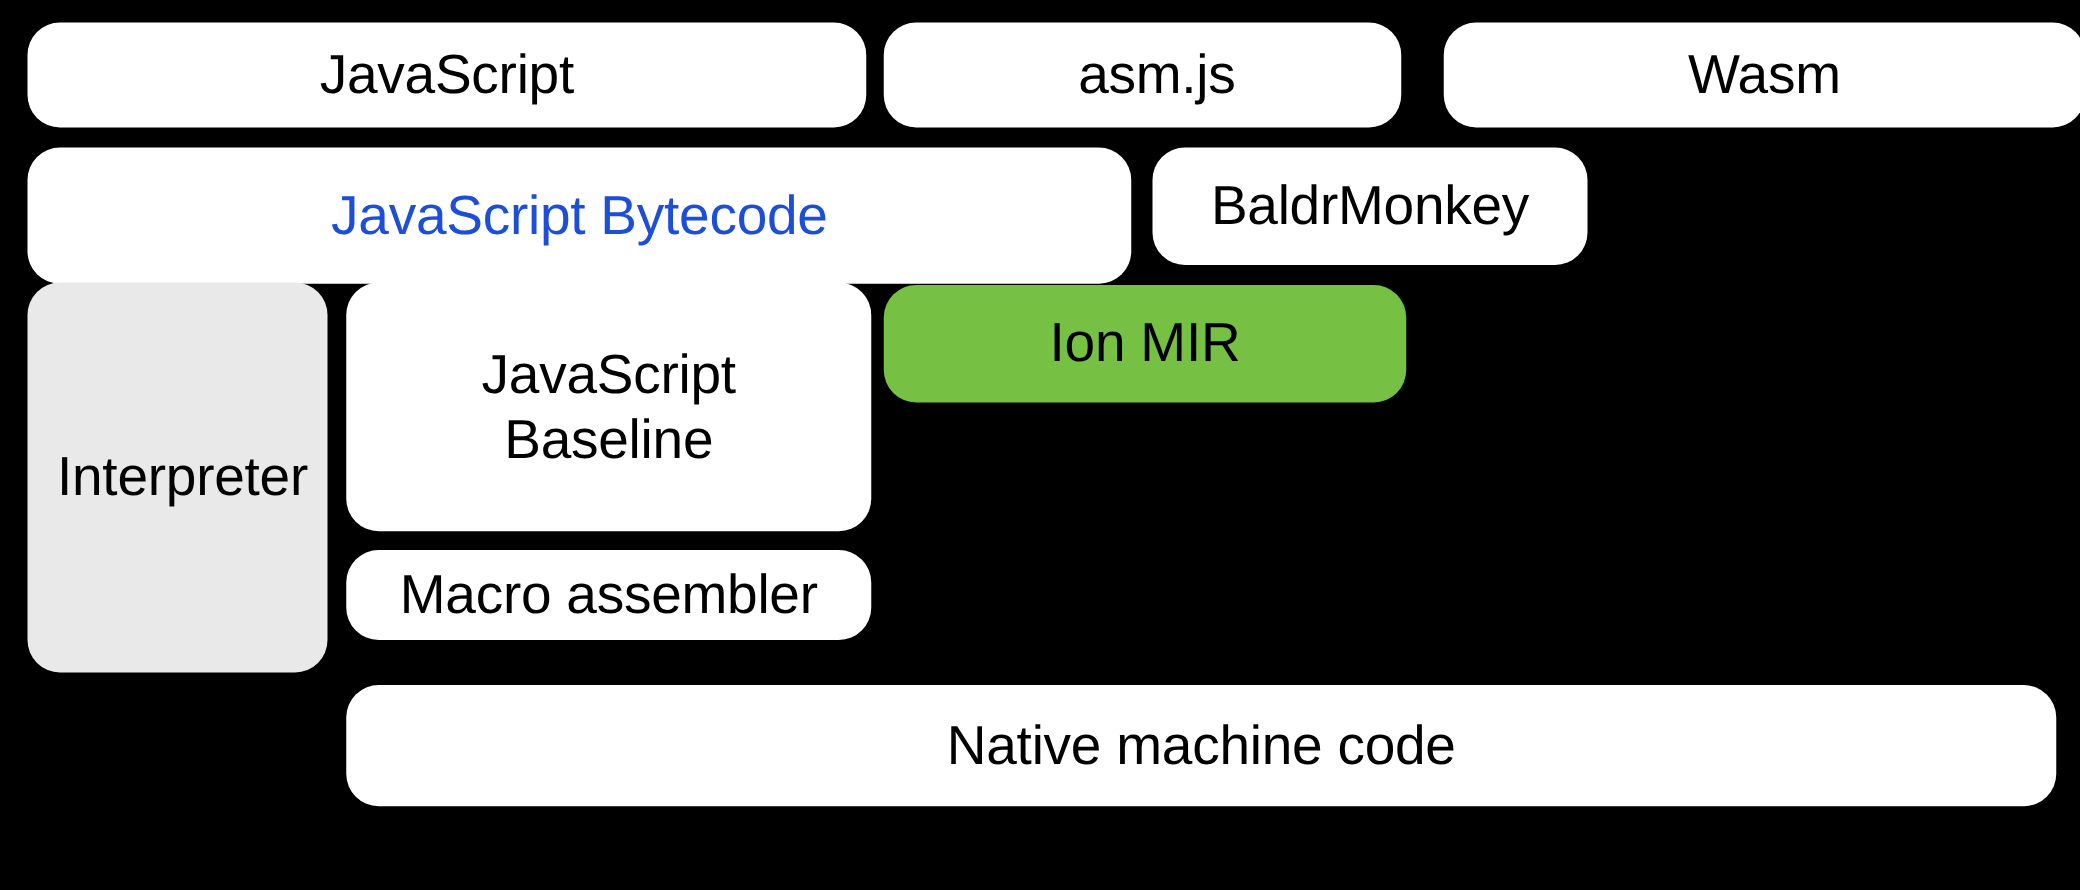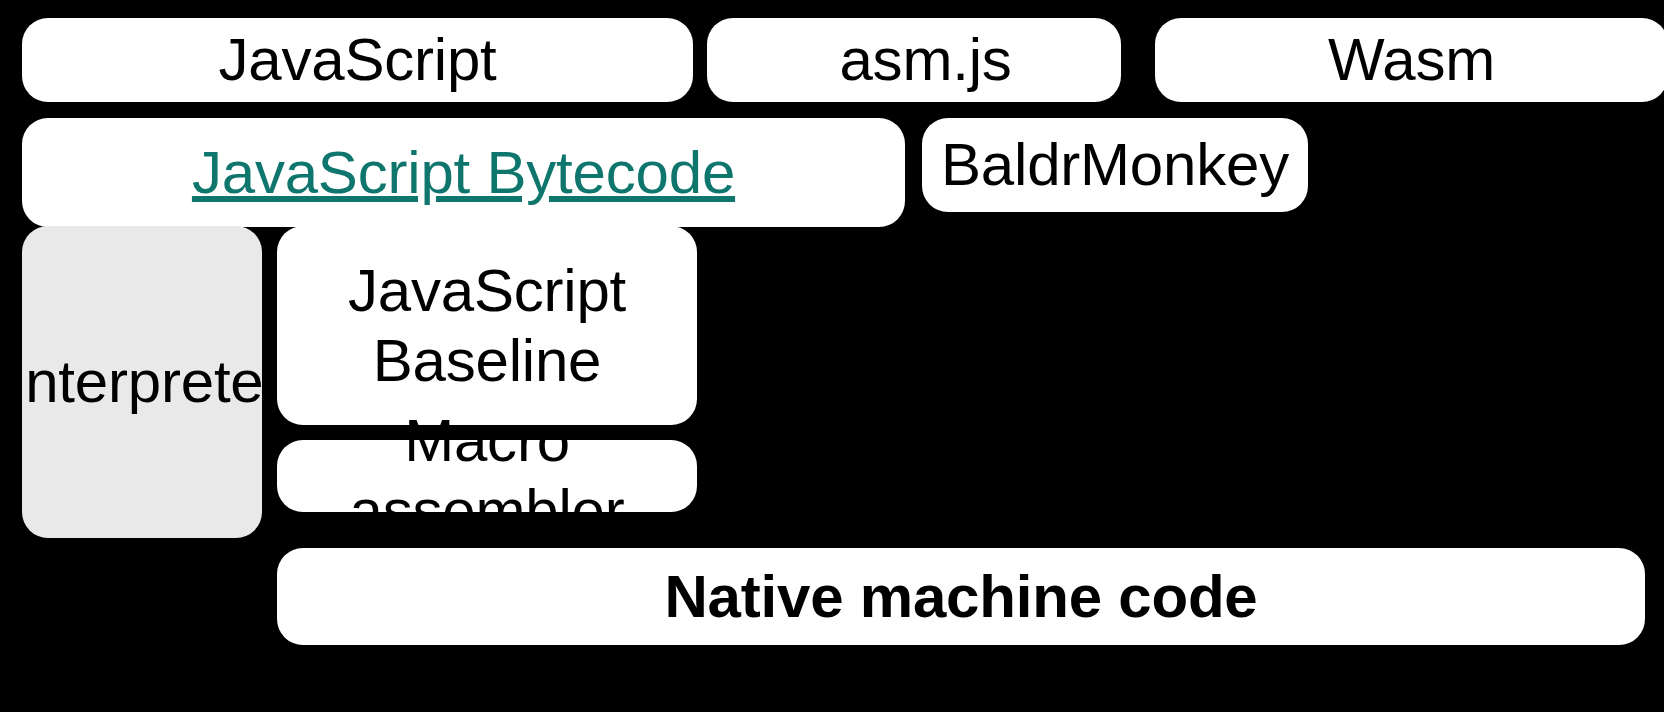--- a/index.html
+++ b/index.html
@@ -17,39 +17,40 @@
   }
   .node {
     position: absolute;
     box-sizing: border-box;
     display: flex;
     align-items: center;
     justify-content: center;
     text-align: center;
     border-radius: 26px;
     color: #000000;
-    font-size: 60px;
+    font-size: 44px;
     line-height: 1.16;
     font-weight: 400;
     letter-spacing: -0.2px;
     white-space: pre-line;
     padding: 4px 10px;
   }
   .fill-white  { background: #ffffff; }
   .fill-gray   { background: #e9e9e9; padding-left: 18px; }
   .fill-green  { background: #76c043; }
   .fill-pink   { background: #f47a8c; }
 </style>
 </head>
 <body>
 
 <div id="stage" style="background: rgb(0, 0, 0);">
     <div class="node fill-white" style="left: 22px; top: 18px; width: 671px; height: 84px; color: rgb(0, 0, 0);">JavaScript</div>
     <div class="node fill-white" style="left: 707px; top: 18px; width: 414px; height: 84px; color: rgb(0, 0, 0); padding-left: 33px;">asm.js</div>
     <div class="node fill-white" style="left: 1135px; top: 18px; width: 513px; height: 84px; color: rgb(0, 0, 0); margin-left: 20px;">Wasm</div>
-    <div class="node fill-white" style="left: 22px; top: 118px; width: 883px; height: 109px; color: #0f766e; text-decoration: underline;">JavaScript Bytecode</div>
-    <div class="node fill-white" style="left: 922px; top: 118px; width: 386px; height: 94px; color: rgb(0, 0, 0);">BaldrMonkey</div>
+    <div class="node fill-white" style="left: 22px; top: 118px; width: 883px; height: 109px; color: #1d4ed8;">JavaScript Bytecode</div>
+    <div class="node fill-white" style="left: 922px; top: 118px; width: 348px; height: 94px; color: rgb(0, 0, 0);">BaldrMonkey</div>
     <div class="node fill-gray" style="left: 22px; top: 226px; width: 240px; height: 312px; color: rgb(0, 0, 0);">Interpreter</div>
     <div class="node fill-white" style="left: 277px; top: 226px; width: 420px; height: 199px; color: rgb(0, 0, 0);">JavaScript
 Baseline</div>
     <div class="node fill-white" style="left: 277px; top: 440px; width: 420px; height: 72px; color: rgb(0, 0, 0);">Macro assembler</div>
-    <div class="node fill-white" style="left: 277px; top: 548px; width: 1368px; height: 97px; color: rgb(0, 0, 0); font-weight: bold;">Native machine code</div>
+    <div class="node fill-green" style="left: 707px; top: 228px; width: 418px; height: 94px; color: rgb(0, 0, 0);">Ion MIR</div>
+    <div class="node fill-white" style="left: 277px; top: 548px; width: 1368px; height: 97px; color: rgb(0, 0, 0);">Native machine code</div>
   </div>
 
 </body></html>

